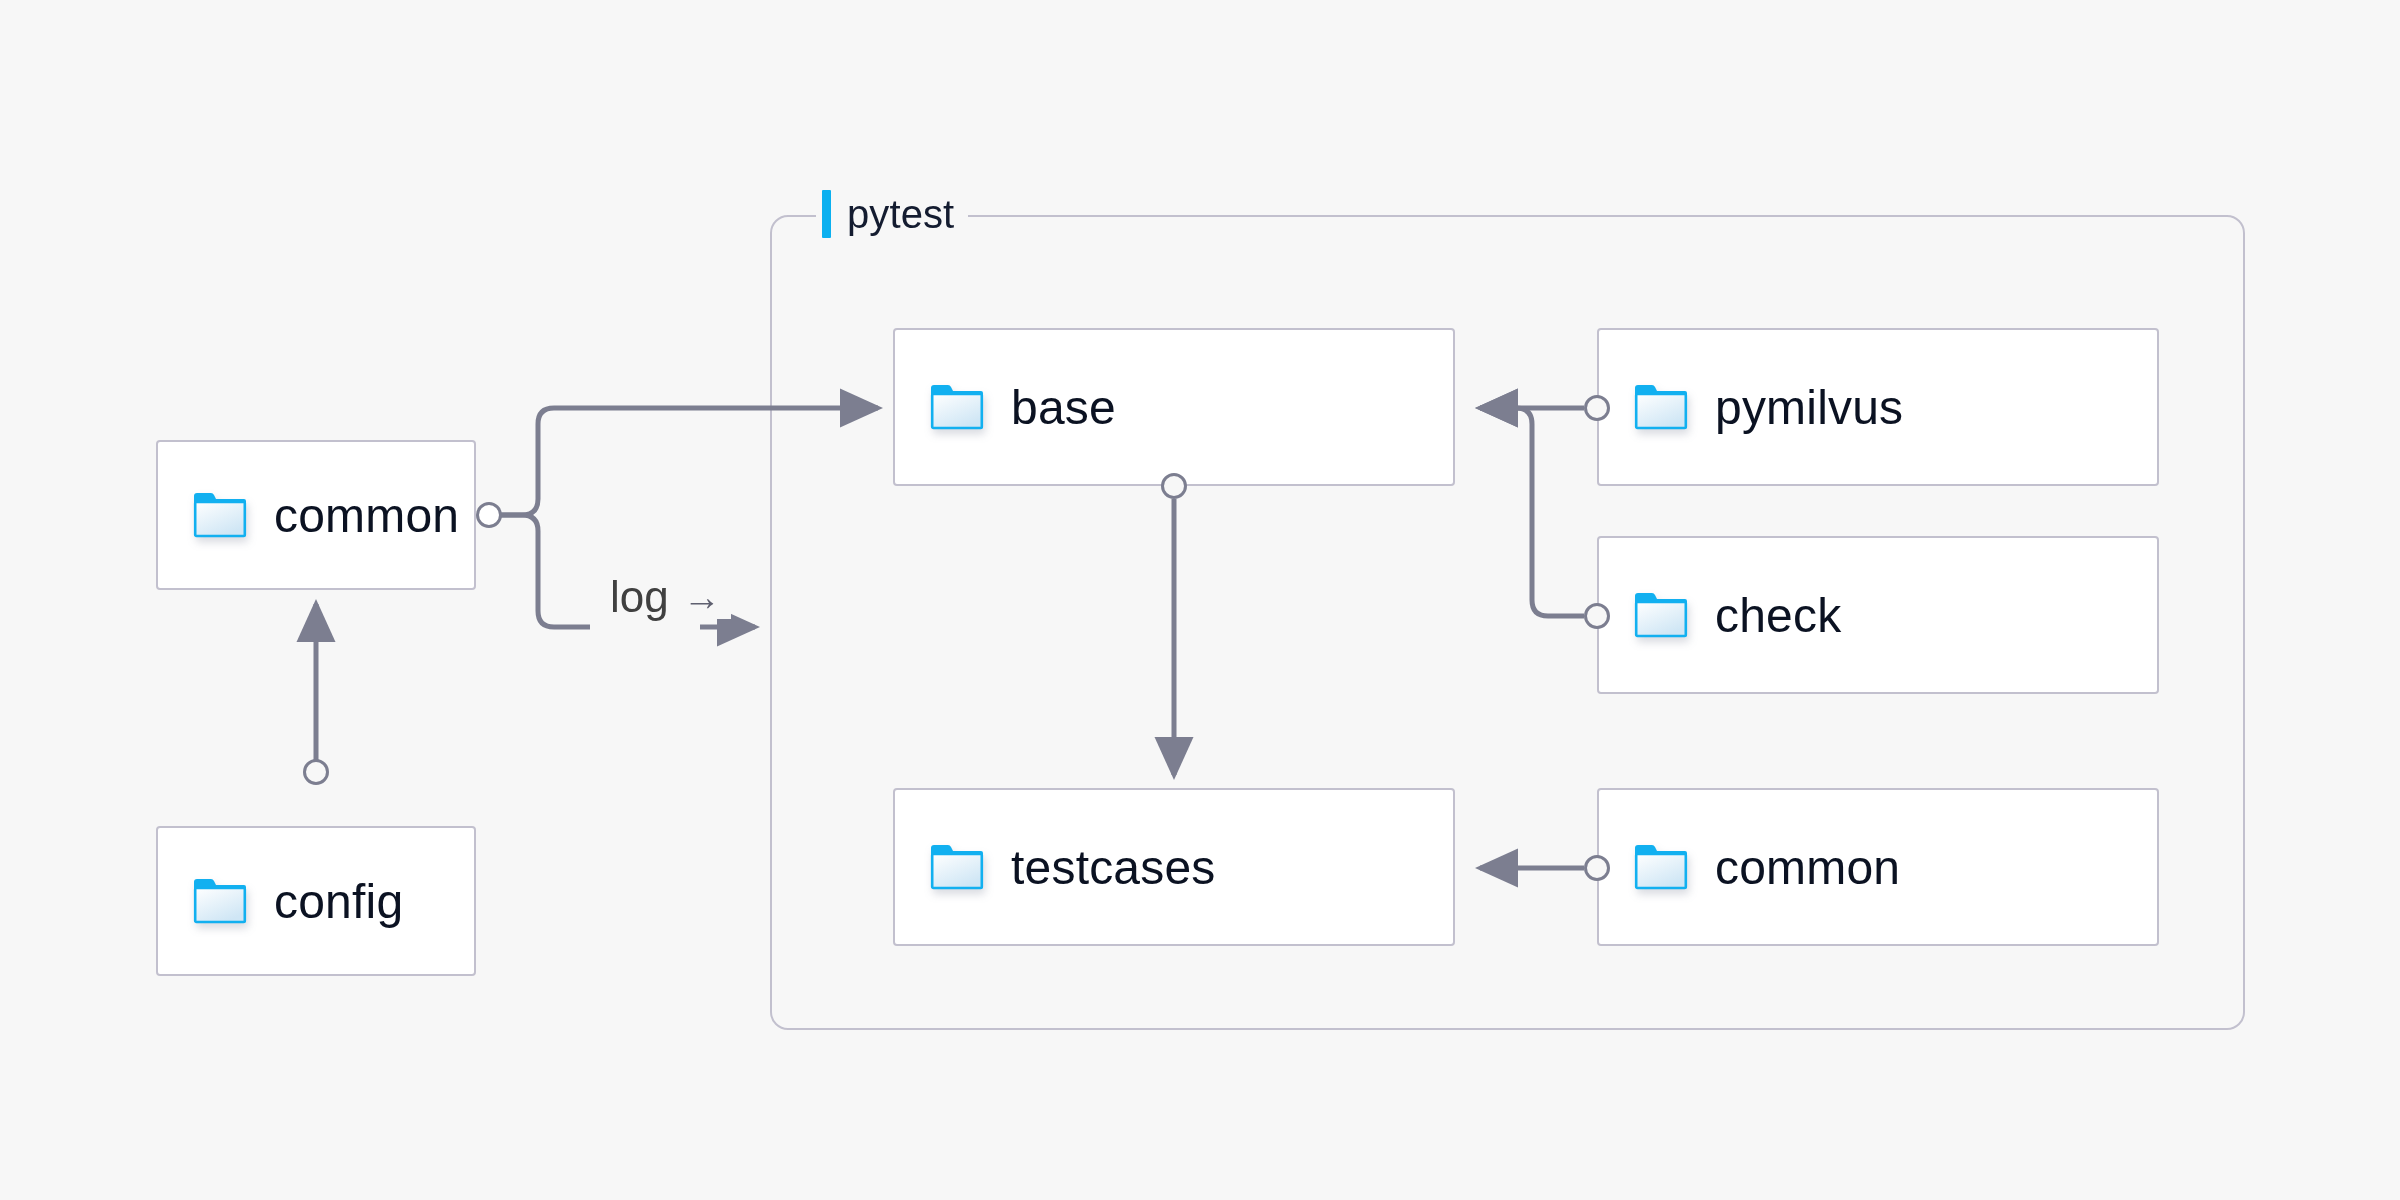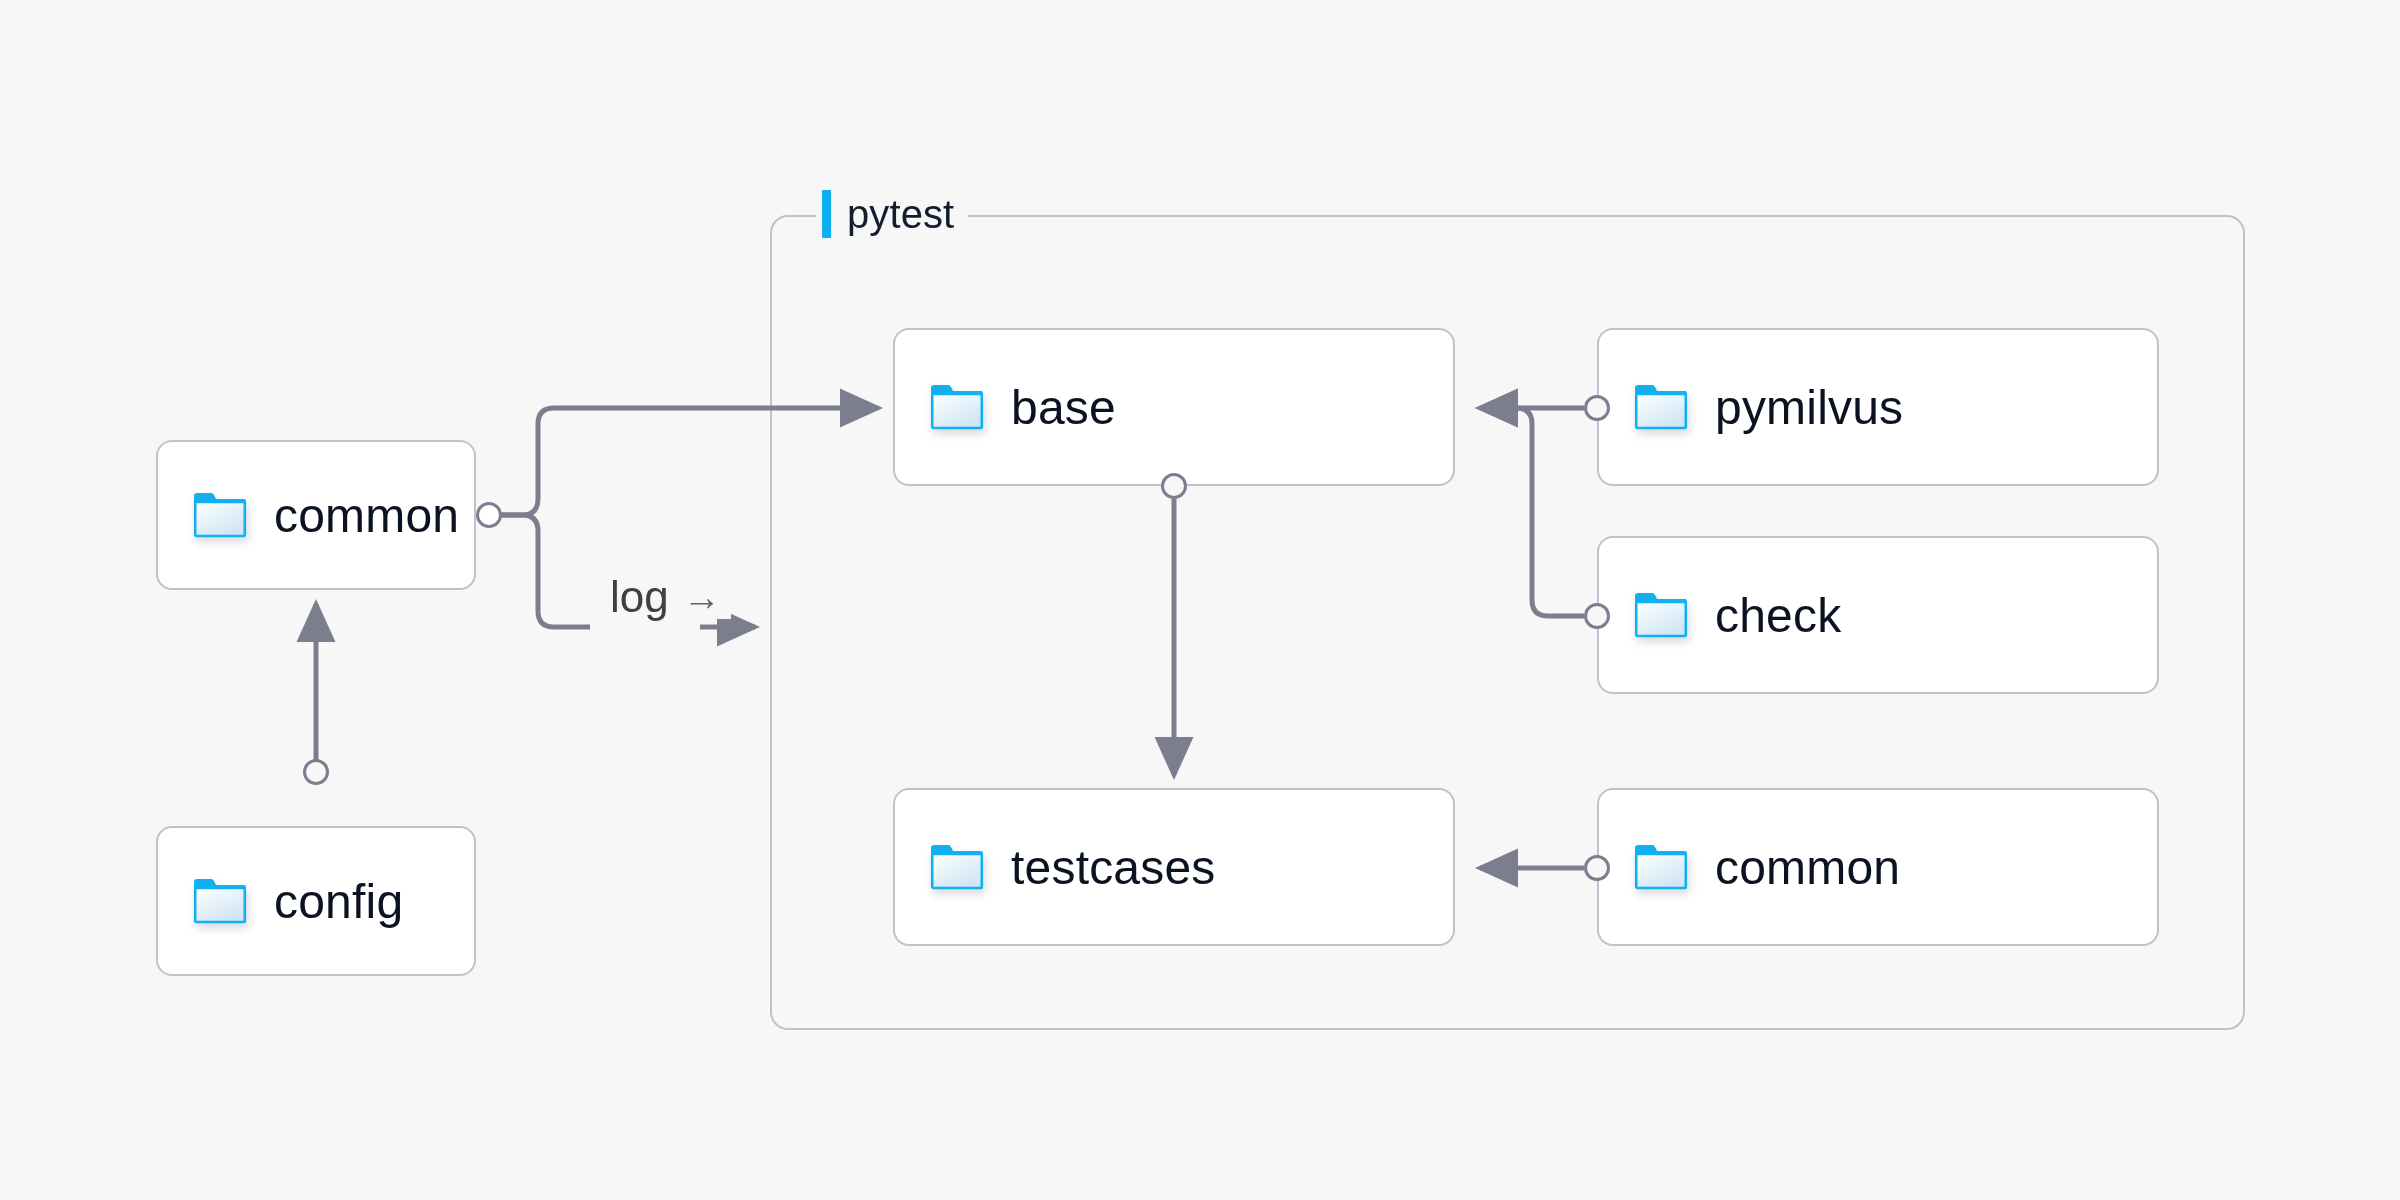--- a/index.html
+++ b/index.html
@@ -61,21 +61,21 @@
     color: #141c30;
     letter-spacing: 0.1px;
     white-space: nowrap;
   }
 
   
   .node {
     position: absolute;
     background: #ffffff;
     border: 2px solid #c2c0ce;
-    border-radius: 16px;
+    border-radius: 4px;
     display: flex;
     align-items: center;
     z-index: 3;
     padding-left: 34px;
   }
 
   .node-inner {
     display: flex;
     align-items: center;
     gap: 26px;

